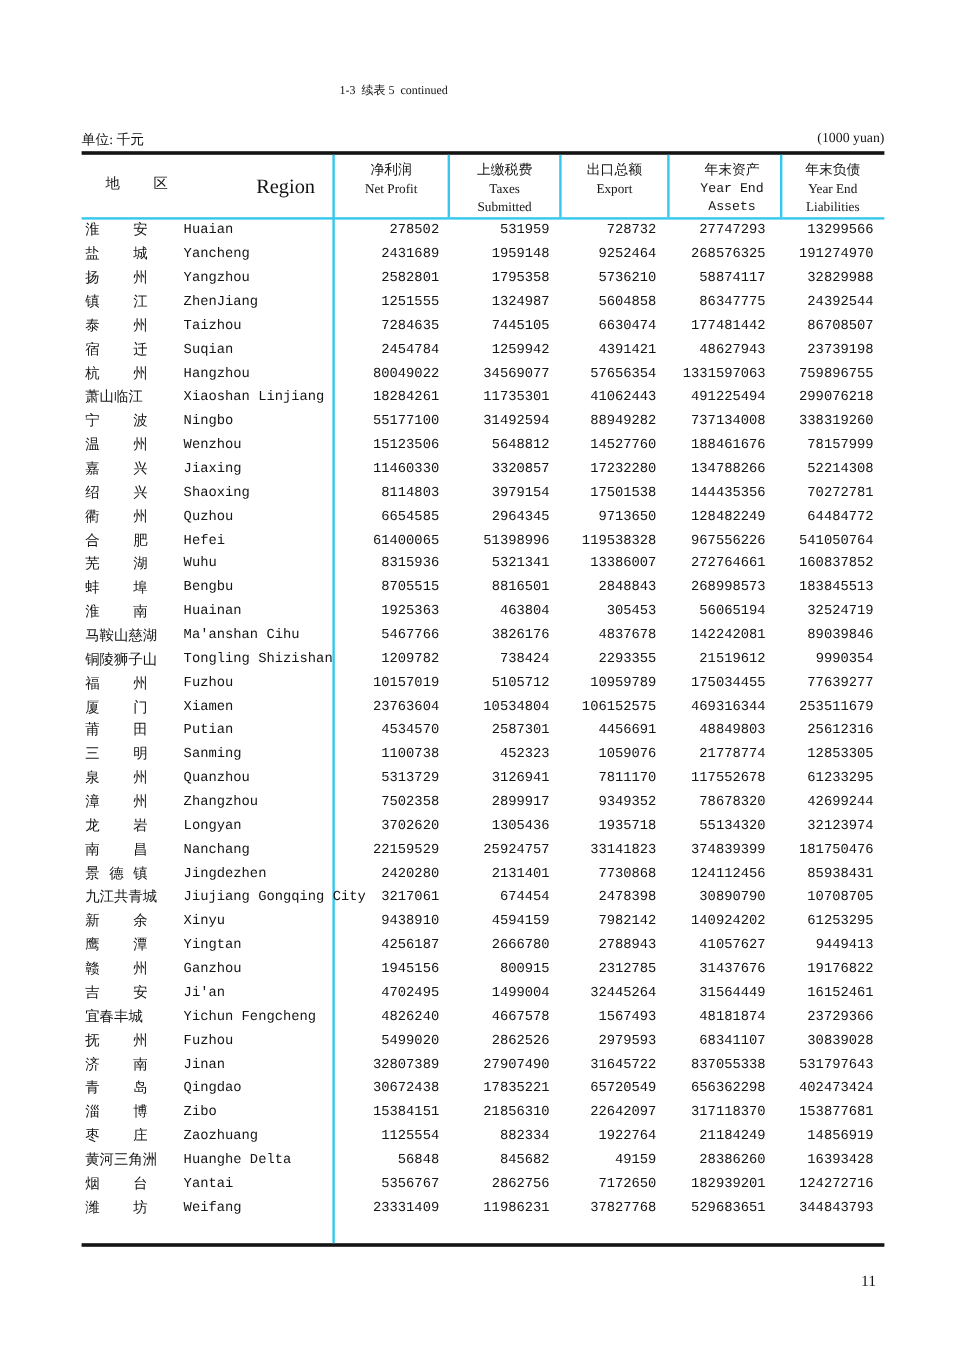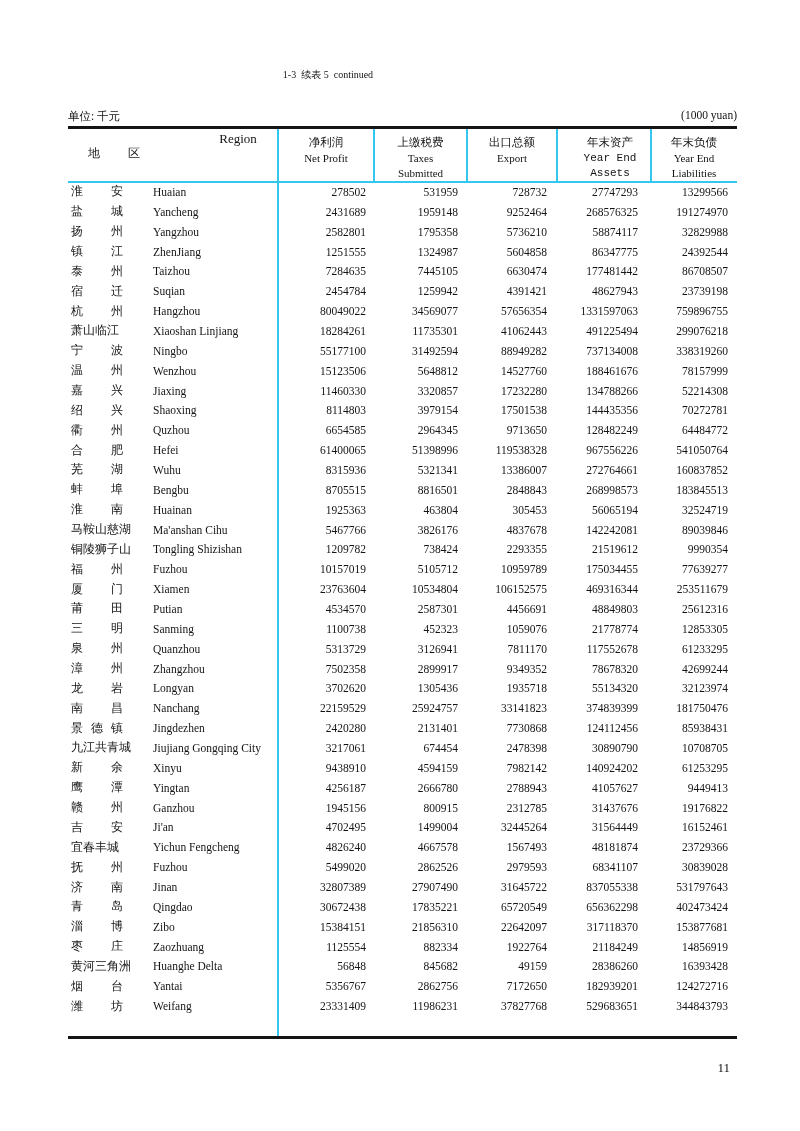--- a/index.html
+++ b/index.html
@@ -28,35 +28,35 @@
   .cyan-v.h1{left:373px;top:129px;height:52px;}
   .cyan-v.h2{left:466px;top:129px;height:52px;}
   .cyan-v.h3{left:556px;top:129px;height:52px;}
   .cyan-v.h4{left:650px;top:129px;height:52px;}
 
   .thead{position:absolute;left:68px;top:129px;width:669px;height:53px;}
   .h-region-zh{
     position:absolute;left:20px;top:16px;width:52px;font-size:12px;
     text-align:justify;text-align-last:justify;
   }
-  .h-region-en{position:absolute;left:110px;top:2px;width:120px;text-align:center;font-size:13px;}
+  .h-region-en{position:absolute;left:110px;top:17px;width:120px;text-align:center;font-size:17px;}
   .h-col{position:absolute;top:5px;text-align:center;}
   .h-col .h-zh{font-size:11.5px;height:17px;line-height:17px;}
   .h-col .h-en{font-size:11px;height:15px;line-height:15px;}
   .h-c1{left:210px;width:96px;}
   .h-c2{left:306px;width:93px;}
   .h-c3{left:399px;width:90px;}
   .h-c4{left:489px;width:106px;font-family:Liberation Mono, monospace;}
   .h-c5{left:583px;width:86px;}
 
   .tbody{position:absolute;left:68px;top:182px;width:669px;}
   .trow{
     display:grid;
     grid-template-columns:78px 132px 96px 93px 90px 94px 86px;
-    height:19.86px;align-items:center;
+    height:19.86px;align-items:center;font-family:Liberation Mono, monospace;
   }
   .c-zh{font-size:12px;padding-left:3px;white-space:nowrap;}
   .c-zh.spread{display:inline-block;width:52px;text-align:justify;text-align-last:justify;}
   .c-en{font-size:11.5px;padding-left:7px;white-space:nowrap;}
   .c-num{font-size:11.5px;text-align:right;white-space:nowrap;}
   .trow .c-num:nth-child(3){padding-right:8px;}
   .trow .c-num:nth-child(4){padding-right:9px;}
   .trow .c-num:nth-child(5){padding-right:10px;}
   .trow .c-num:nth-child(6){padding-right:13px;}
   .trow .c-num:nth-child(7){padding-right:9px;}

